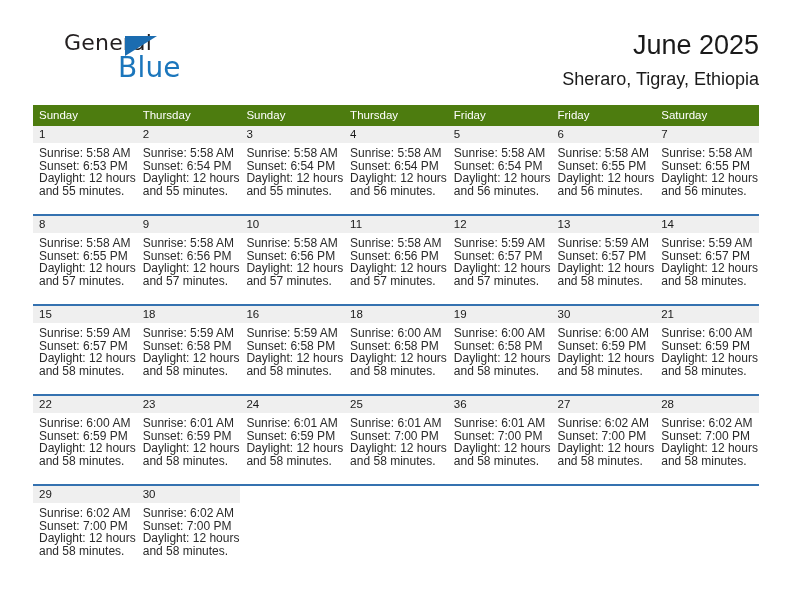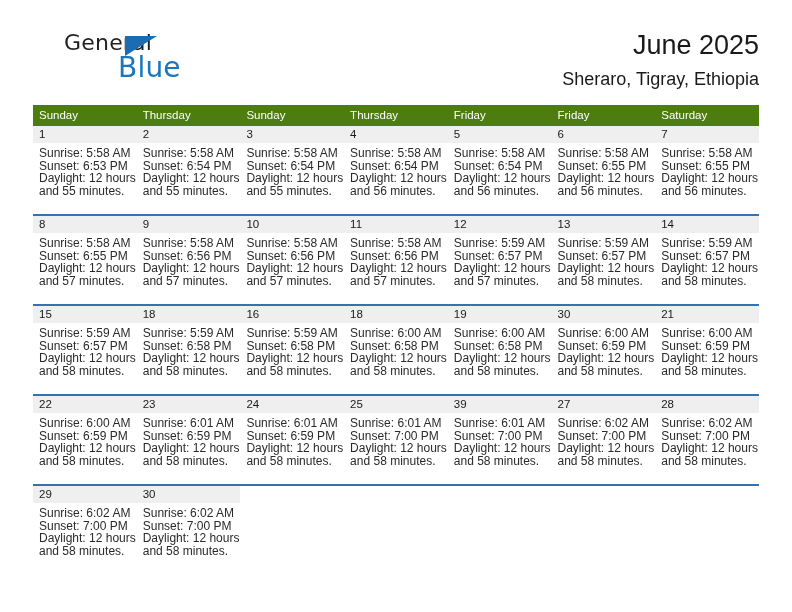--- a/index.html
+++ b/index.html
@@ -454,21 +454,21 @@
               <div class="dayinfo">
                 <div>Sunrise: 6:01 AM</div>
                 <div>Sunset: 7:00 PM</div>
                 <div>Daylight: 12 hours</div>
                 <div>and 58 minutes.</div>
               </div>
             </div>
           </td>
           <td>
             <div class="daycell">
-              <div class="daynum-band">39</div>
+              <div class="daynum-band">36</div>
               <div class="dayinfo">
                 <div>Sunrise: 6:01 AM</div>
                 <div>Sunset: 7:00 PM</div>
                 <div>Daylight: 12 hours</div>
                 <div>and 58 minutes.</div>
               </div>
             </div>
           </td>
           <td>
             <div class="daycell">

